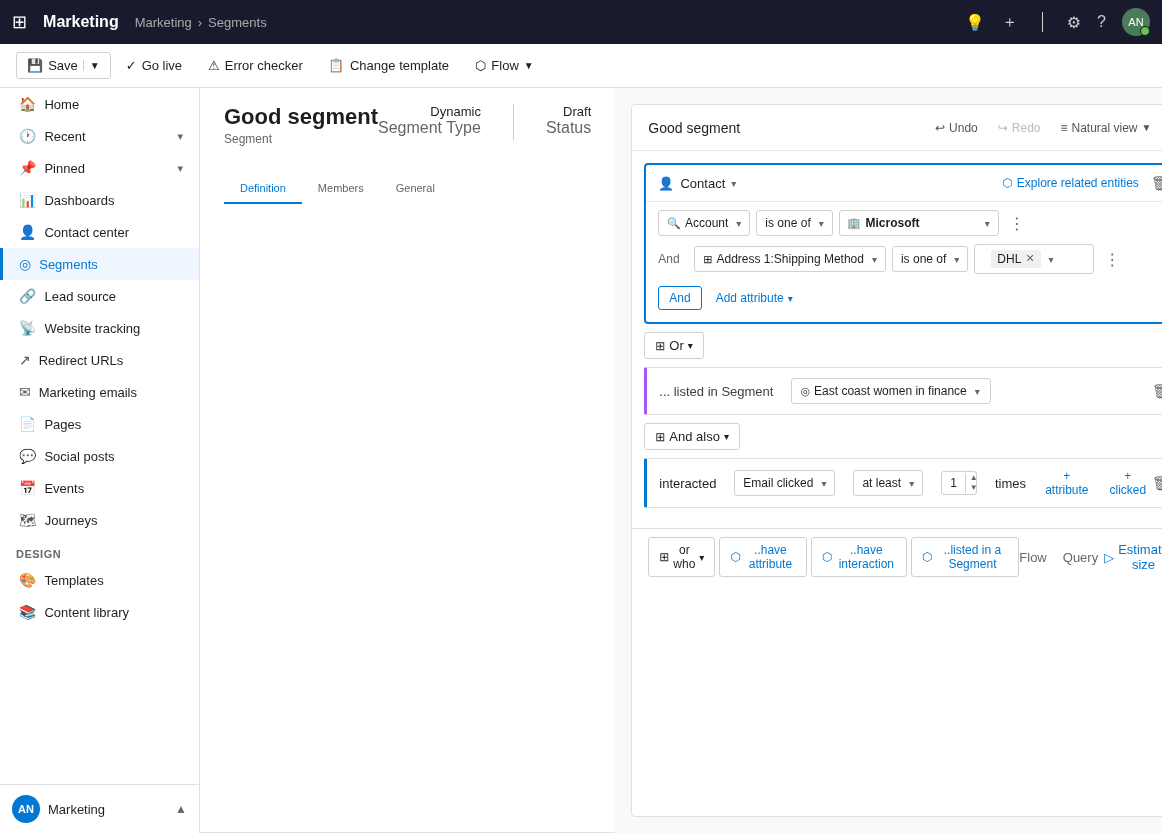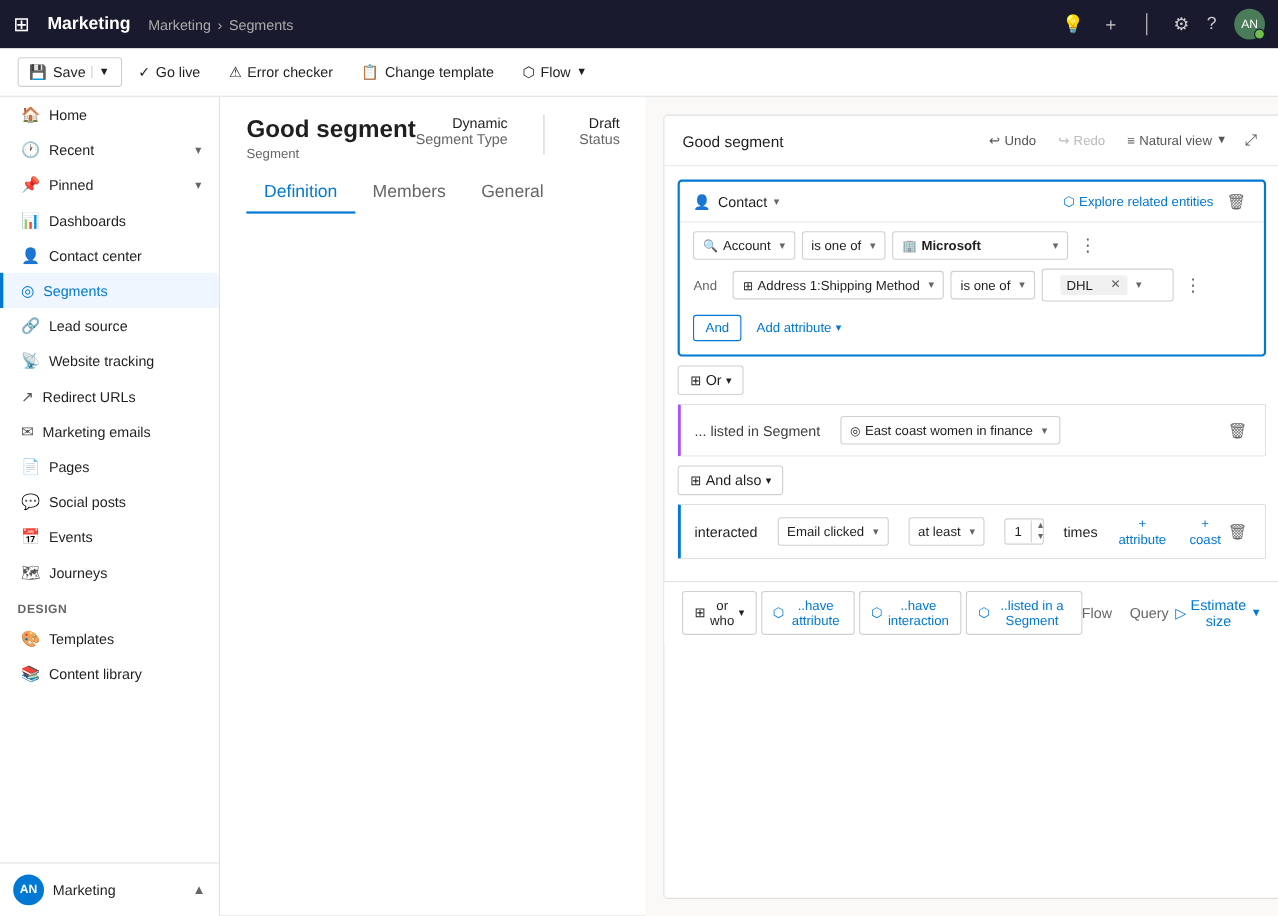--- a/index.html
+++ b/index.html
@@ -101,29 +101,30 @@
     }
     .page-header-top {
       display: flex;
       align-items: flex-start;
       justify-content: space-between;
     }
     .page-title { font-size: 22px; font-weight: 600; color: #1f1f1f; }
     .page-subtitle { font-size: 12px; color: #666; margin-top: 2px; }
     .page-meta { display: flex; gap: 24px; }
     .page-meta-item { text-align: right; }
-    .page-meta-label { font-size: 13px; color: #666; text-align: center; }
+    .page-meta-label { font-size: 16px; color: #666; text-align: center; }
     .page-meta-value { font-size: 13px; font-weight: 400; color: #1f1f1f; }
     .page-tabs { display: flex; gap: 0; margin-top: 12px; }
     .page-tab {
       padding: 8px 16px;
-      font-size: 16px;
+      font-size: 11px;
       color: #666;
       cursor: pointer;
       border-bottom: 2px solid transparent;
+      margin-top: 16px;
     }
     .page-tab.active { color: #0078d4; border-bottom-color: #0078d4; font-weight: 500; }
 
     
     .segment-editor {
       margin: 16px;
       background: #fff;
       border: 1px solid #e0e0e0;
       border-radius: 4px;
       flex: 1;
@@ -189,21 +190,21 @@
       color: #1f1f1f;
       white-space: nowrap;
     }
     .cond-select .arrow { font-size: 10px; color: #666; margin-left: 4px; }
 
     .cond-more { border: none; background: transparent; cursor: pointer; font-size: 16px; color: #666; padding: 2px 4px; }
 
     .tag-value {
       display: flex;
       align-items: flex-start;
-      gap: 16px;
+      gap: 4px;
       background: #f0f0f0;
       padding: 2px 6px;
       border-radius: 2px;
       font-size: 12px;
     }
     .tag-value .remove { cursor: pointer; color: #666; font-size: 11px; }
 
     .add-row { display: flex; align-items: center; gap: 6px; padding: 4px 0; }
     .and-btn {
       padding: 4px 10px;
@@ -634,21 +635,21 @@
             </div>
             <div class="times-input">
               <span class="times-val">1</span>
               <div class="times-arrows">
                 <button class="times-arrow">▲</button>
                 <button class="times-arrow">▼</button>
               </div>
             </div>
             <span style="font-size:13px;">times</span>
             <button class="link-btn">+ attribute</button>
-            <button class="link-btn">+ coast</button>
+            <button class="link-btn">+ clicked</button>
           </div>
           <button class="delete-btn">🗑</button>
         </div>
 
       </div>
 
       <div class="bottom-bar">
         <div class="bottom-left">
           <button class="or-who-btn">
             <span style="font-size:12px;">⊞</span>

